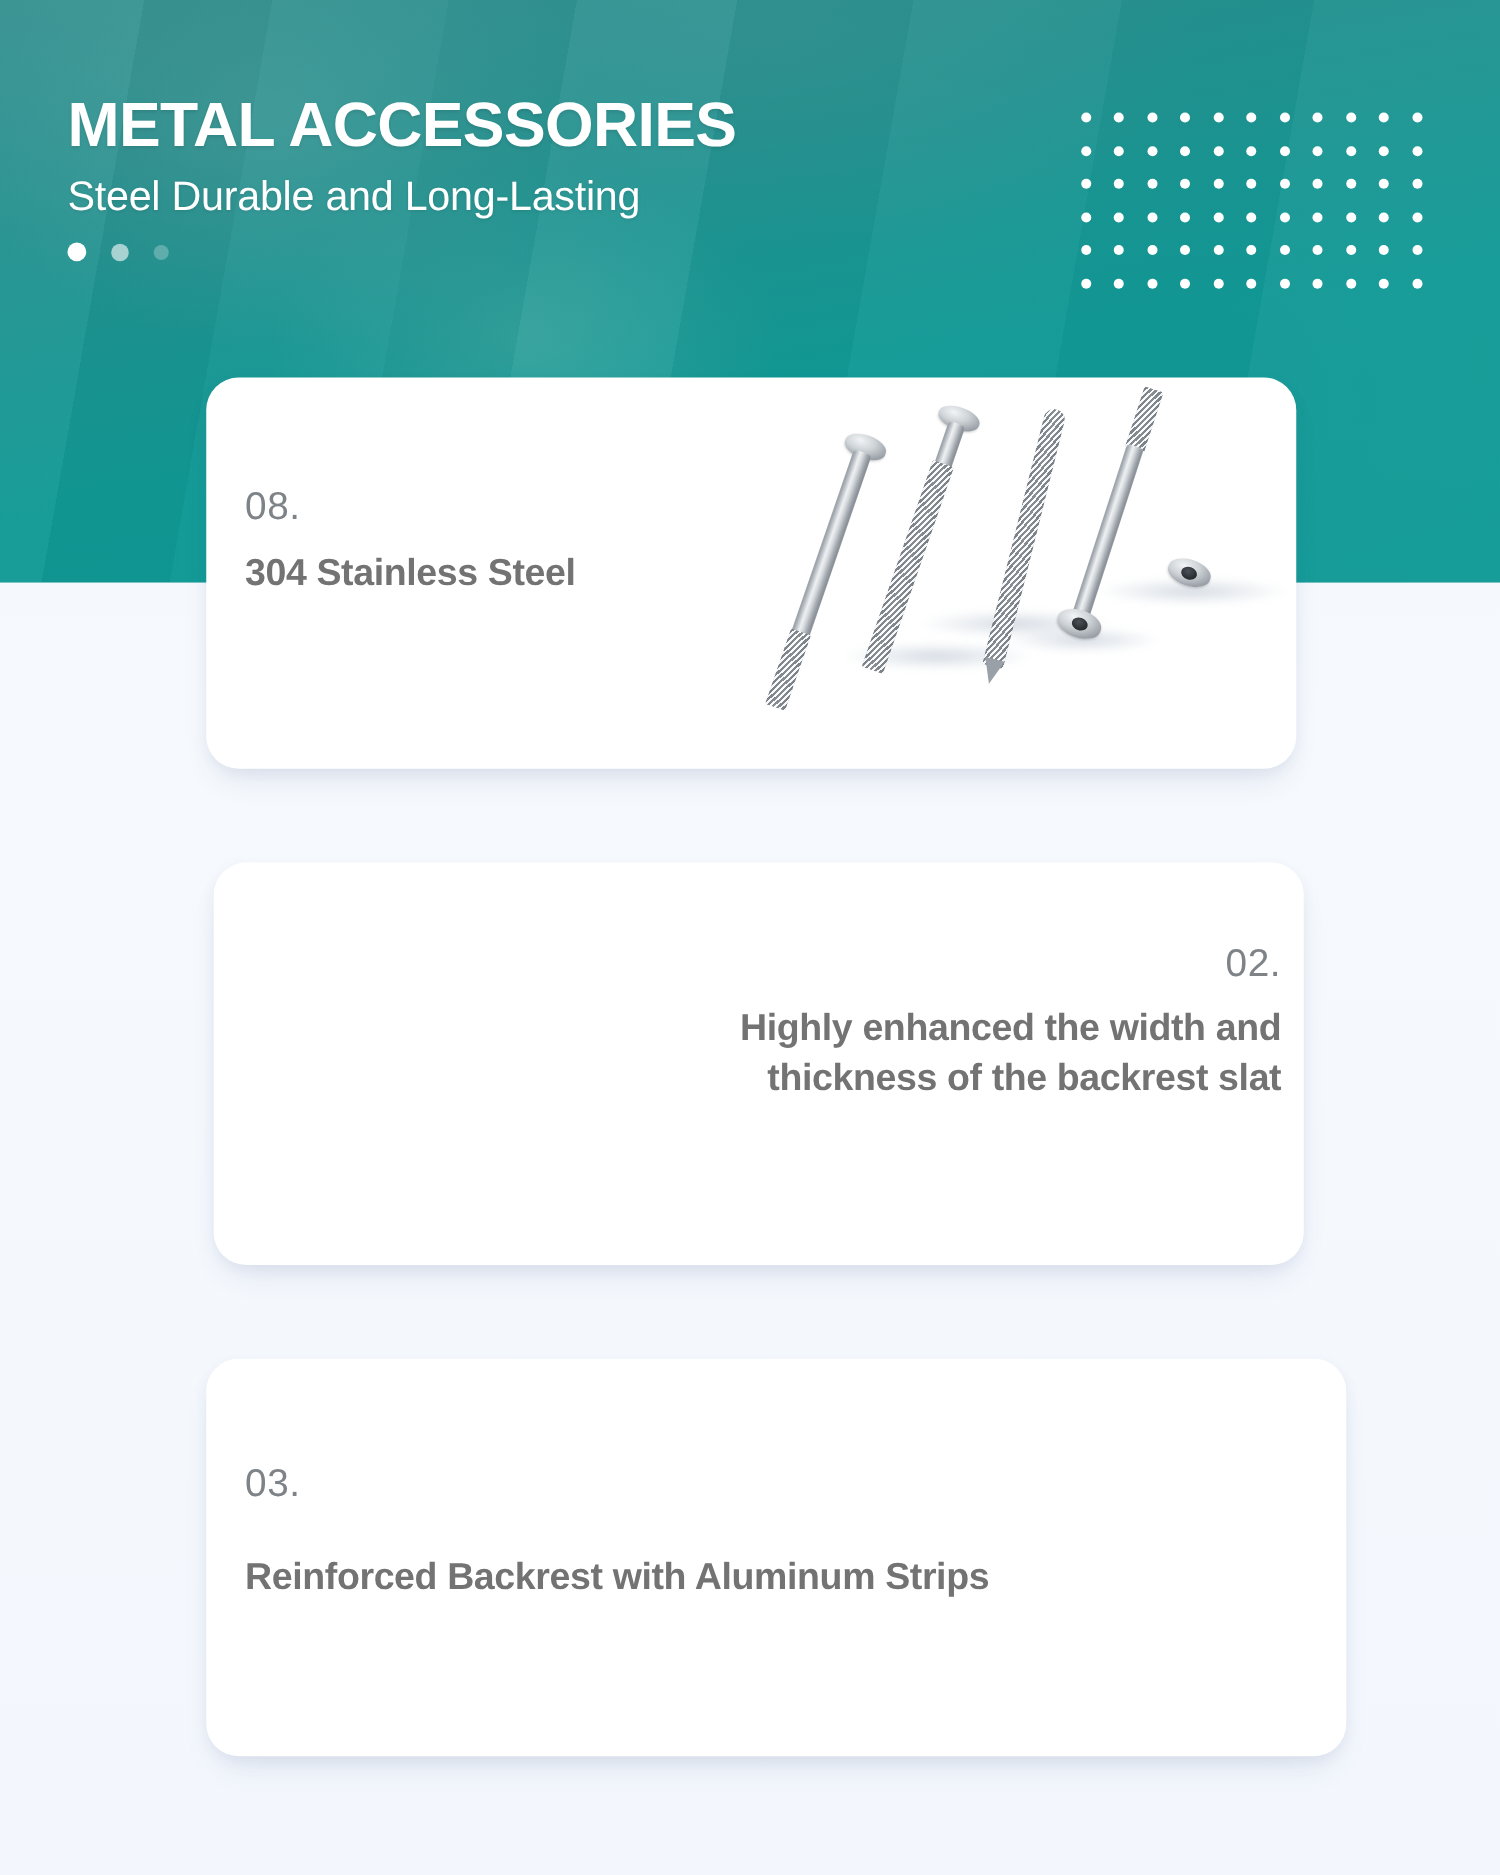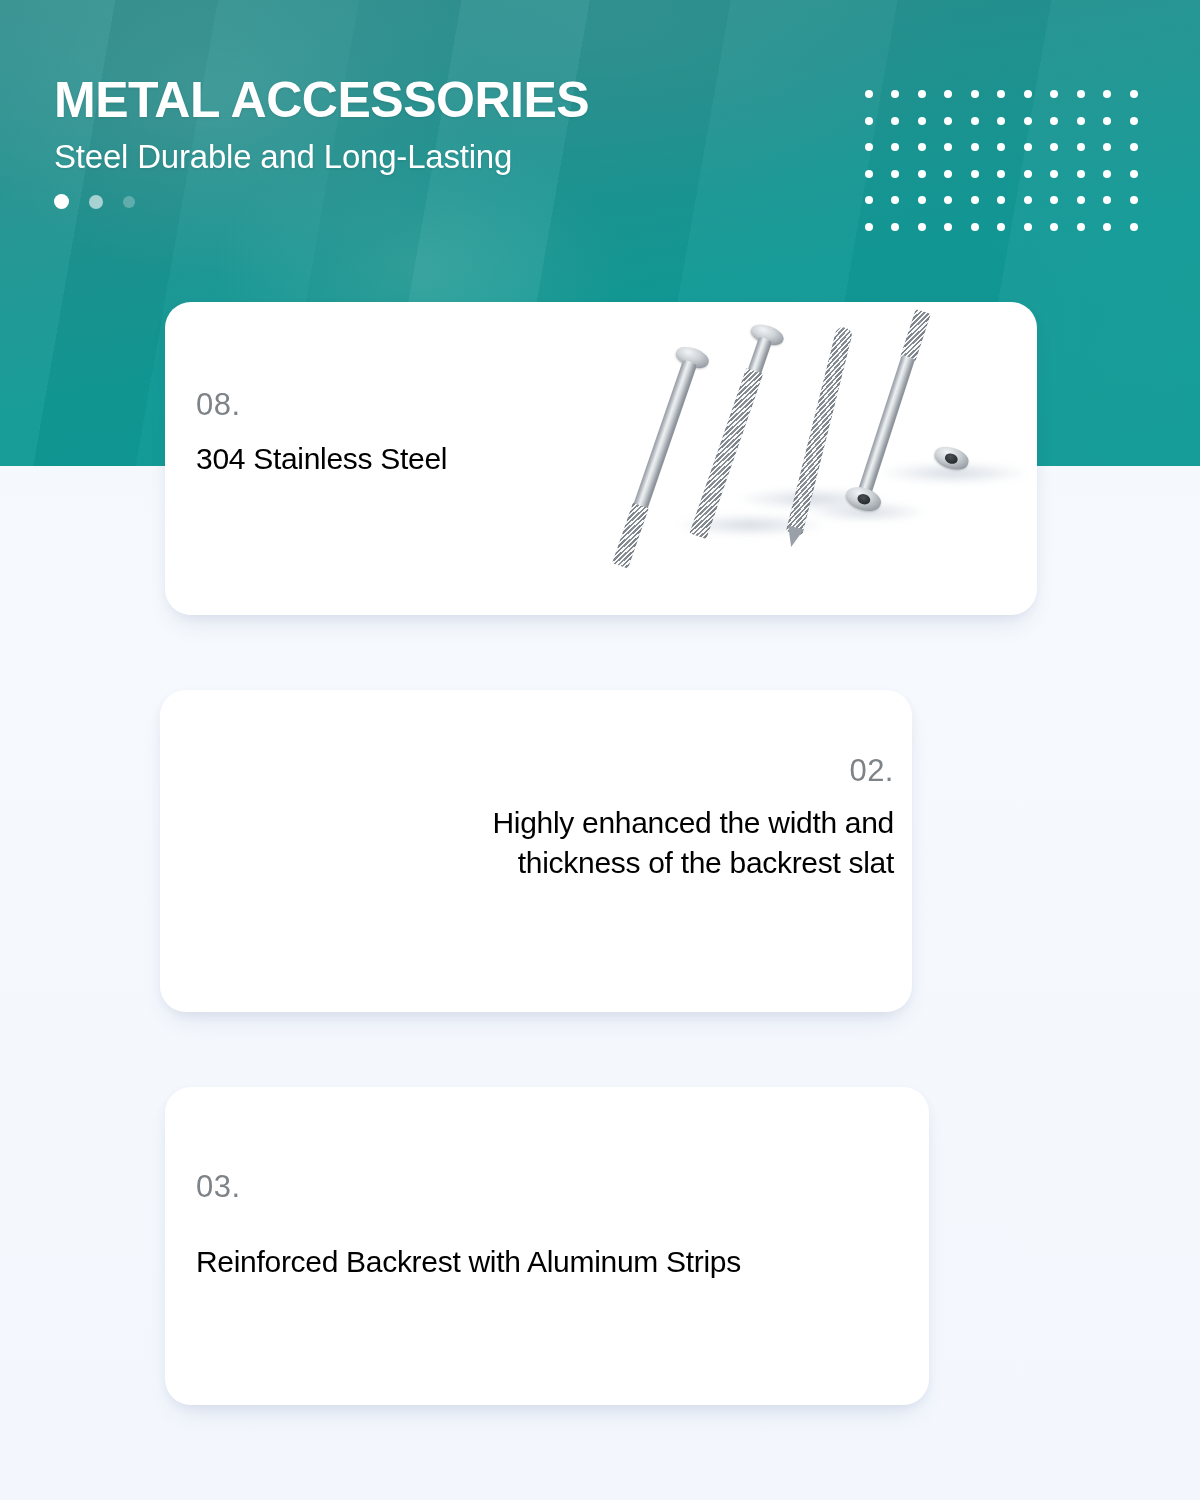--- a/index.html
+++ b/index.html
@@ -68,30 +68,30 @@
 
   
   .card {
     position: absolute;
     background: #ffffff;
     border-radius: 26px;
     overflow: hidden;
     box-shadow: 0 14px 26px -10px rgba(60,90,140,0.16), 0 3px 10px rgba(60,90,140,0.06);
   }
   #card1 { left: 165px; top: 302px; width: 872px; height: 313px; }
-  #card2 { left: 160px; top: 690px; width: 752px; height: 322px; }
-  #card3 { left: 165px; top: 1087px; width: 764px; height: 318px; }
+  #card2 { left: 171px; top: 690px; width: 872px; height: 322px; }
+  #card3 { left: 165px; top: 1087px; width: 912px; height: 318px; }
 
   .card-text { position: absolute; z-index: 4; }
   .num {
     font-size: 31px; font-weight: 400; color: #7e8388;
     letter-spacing: 0.5px; line-height: 1;
   }
   .headline {
-    font-size: 30px; font-weight: 400; color: #000000;
+    font-size: 30px; font-weight: 700; color: #737373;
     letter-spacing: -0.3px; line-height: 1.32;
   }
 
   
   #card1 .card-text { left: 31px; top: 87px; text-align: left; }
   #card1 .headline { margin-top: 19px; font-size: 30px; }
 
   
   #card2 .card-text { right: 18px; top: 65px; text-align: right; width: 440px; }
   #card2 .headline { margin-top: 17px; font-size: 30px; }

